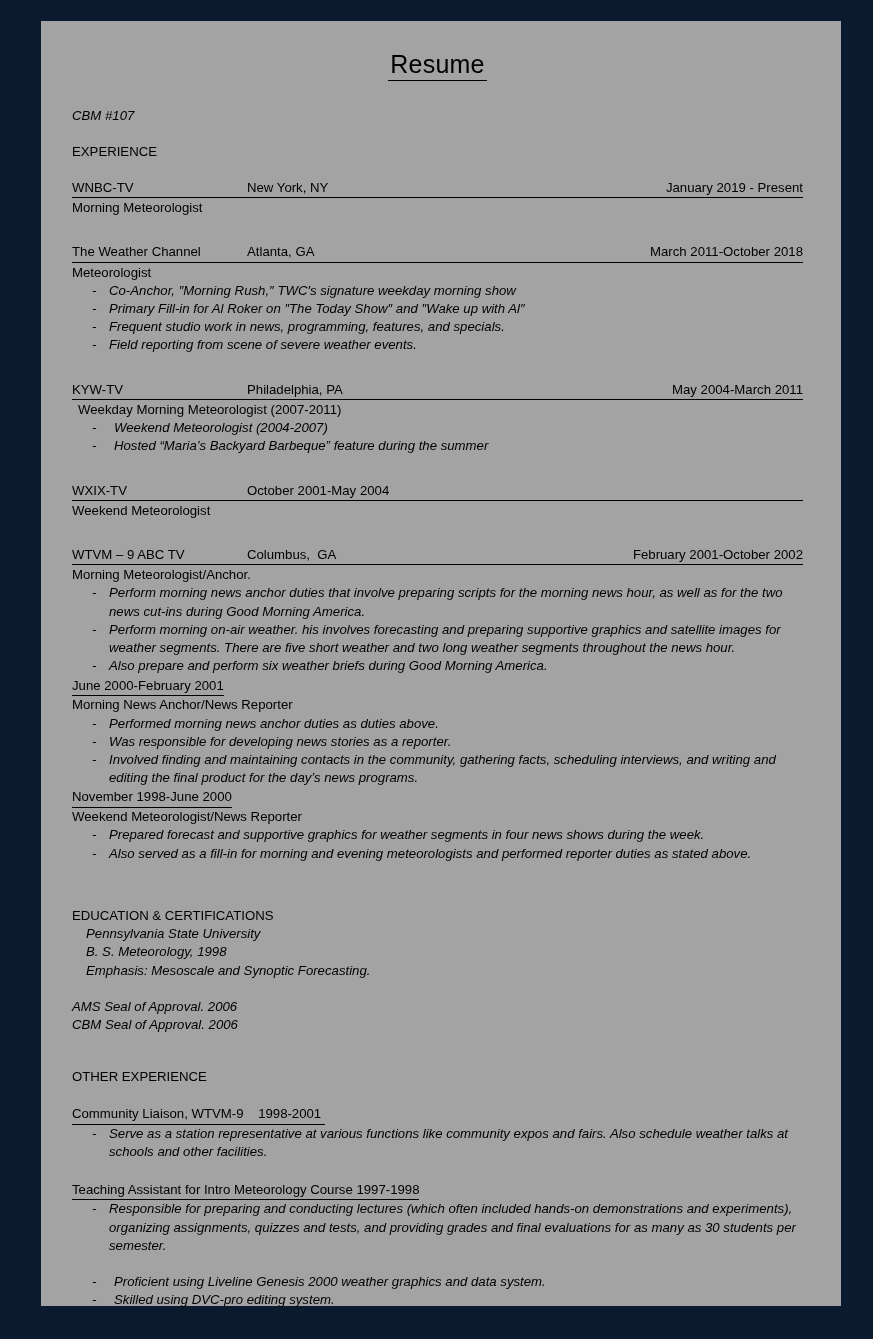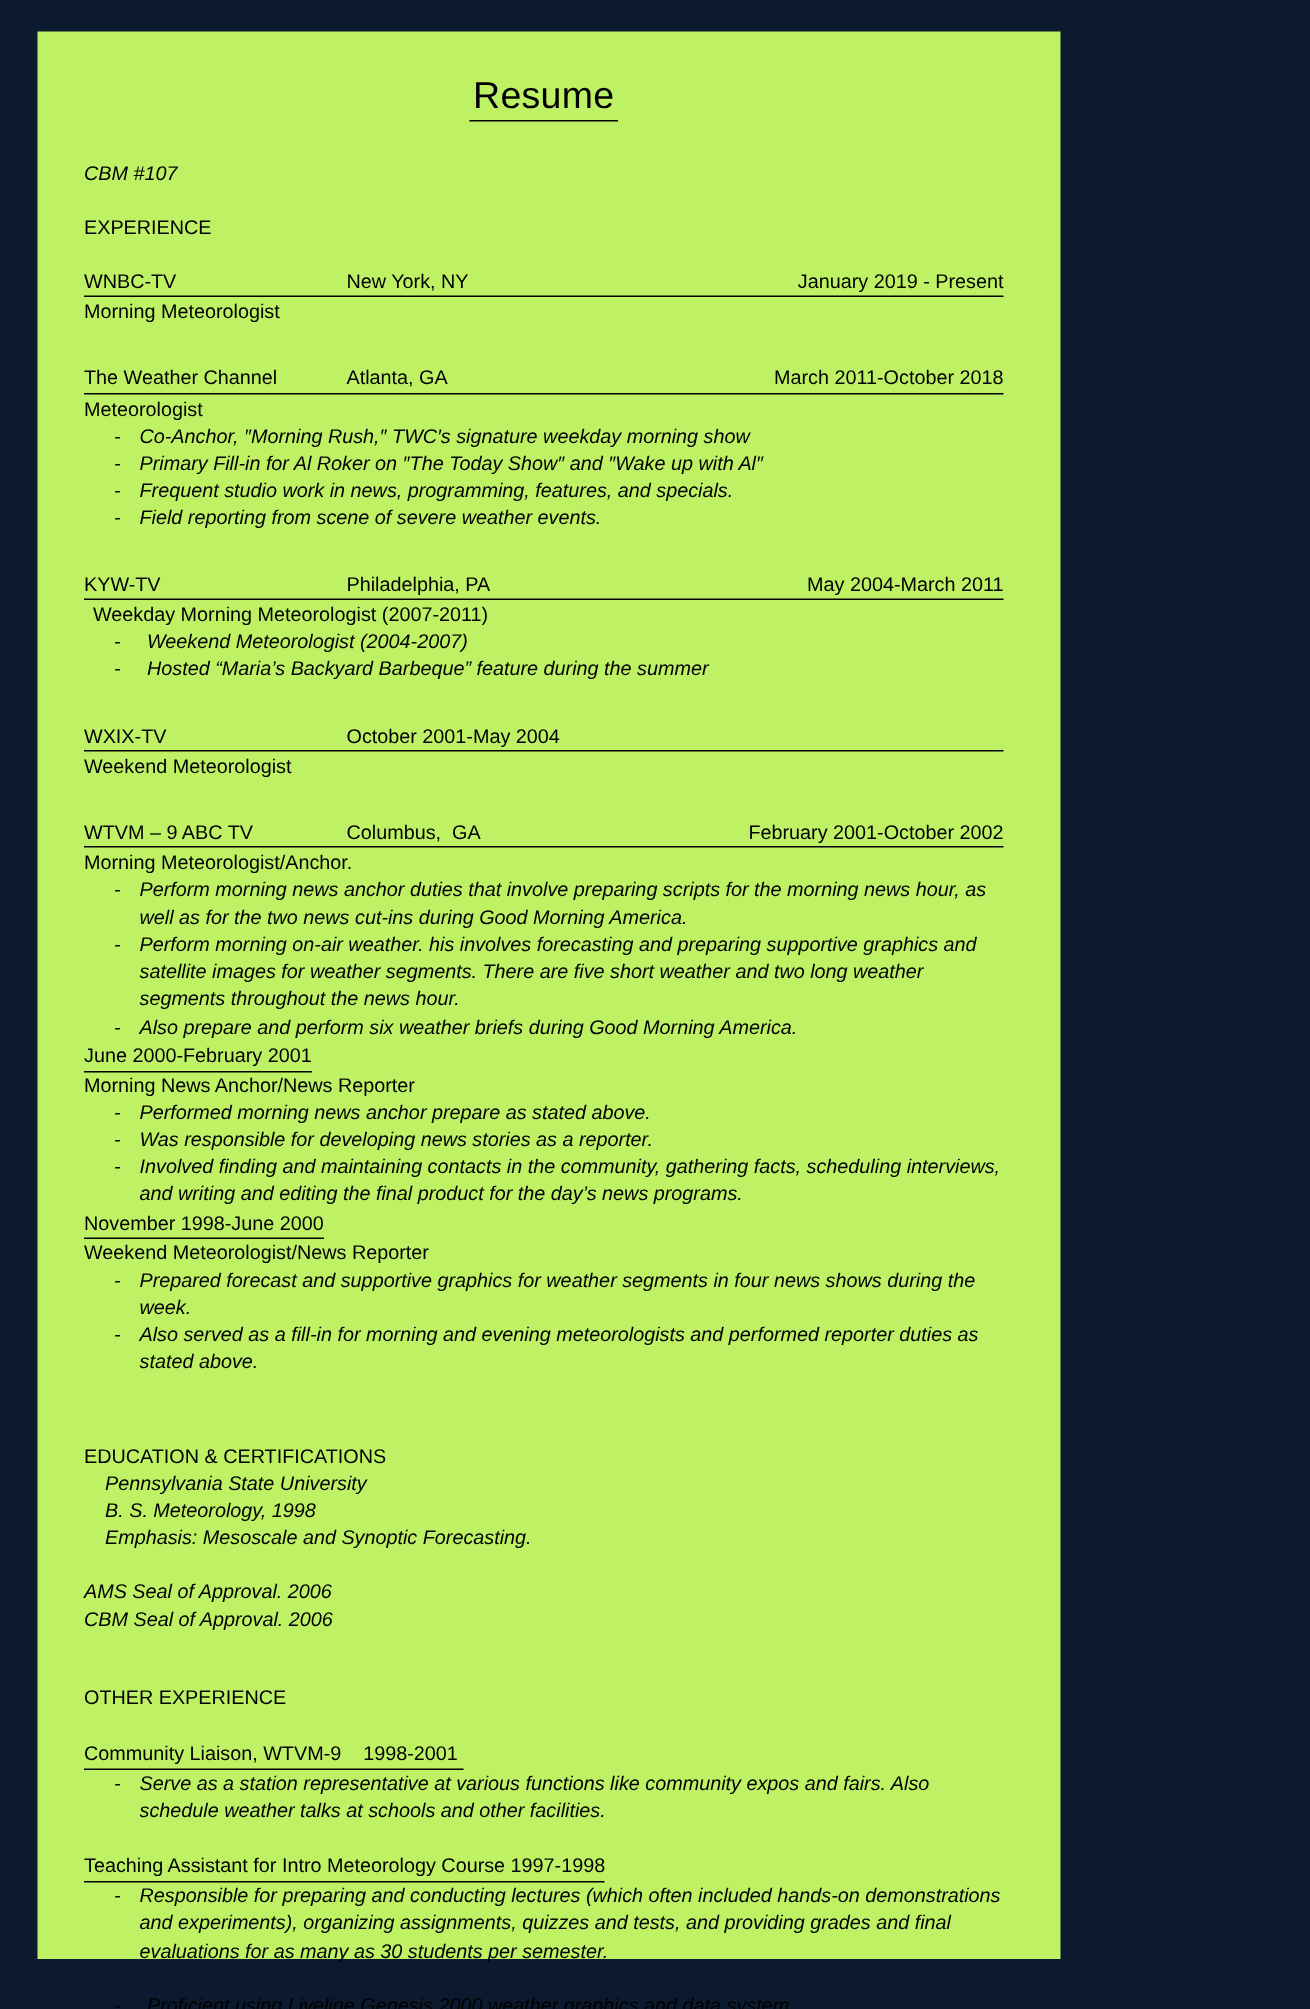--- a/index.html
+++ b/index.html
@@ -8,25 +8,25 @@
   }
   body {
     width: 873px;
     height: 1339px;
     background: #0b1a2e;
     font-family: "Liberation Sans", sans-serif;
     overflow: hidden;
   }
   .page {
     position: absolute;
-    left: 25px;
+    left: 41px;
     top: 21px;
-    width: 682px;
+    width: 800px;
     height: 1285px;
-    background: #bef264;
+    background: #a3a3a3;
     box-sizing: border-box;
     padding: 0;
   }
   .inner {
     padding: 30px 38px 0 31px;
     color: #000;
     font-size: 13.2px;
     line-height: 1.38;
   }
   
@@ -186,21 +186,21 @@
       <li>Perform morning news anchor duties that involve preparing scripts for the morning news hour, as well as for the two news cut-ins during Good Morning America.</li>
       <li>Perform morning on-air weather.  his involves forecasting and preparing supportive graphics and satellite images for weather segments. There are five short weather and two long weather segments throughout the news hour.</li>
       <li>Also prepare and perform six weather briefs during Good Morning America.</li>
     </ul>
 
     <div class="ul-head-wrap">
       <span class="ul-head">June 2000-February 2001</span>
     </div>
     <div class="job-role">Morning News Anchor/News Reporter</div>
     <ul class="bullets">
-      <li>Performed morning news anchor prepare as stated above.</li>
+      <li>Performed morning news anchor duties as duties above.</li>
       <li>Was responsible for developing news stories as a reporter.</li>
       <li>Involved finding and maintaining contacts in the community, gathering facts, scheduling interviews, and writing and editing the final product for the day’s news programs.</li>
     </ul>
 
     <div class="ul-head-wrap">
       <span class="ul-head">November 1998-June 2000</span>
     </div>
     <div class="job-role">Weekend Meteorologist/News Reporter</div>
     <ul class="bullets">
       <li>Prepared forecast and supportive graphics for weather segments in four news shows during the week.</li>

